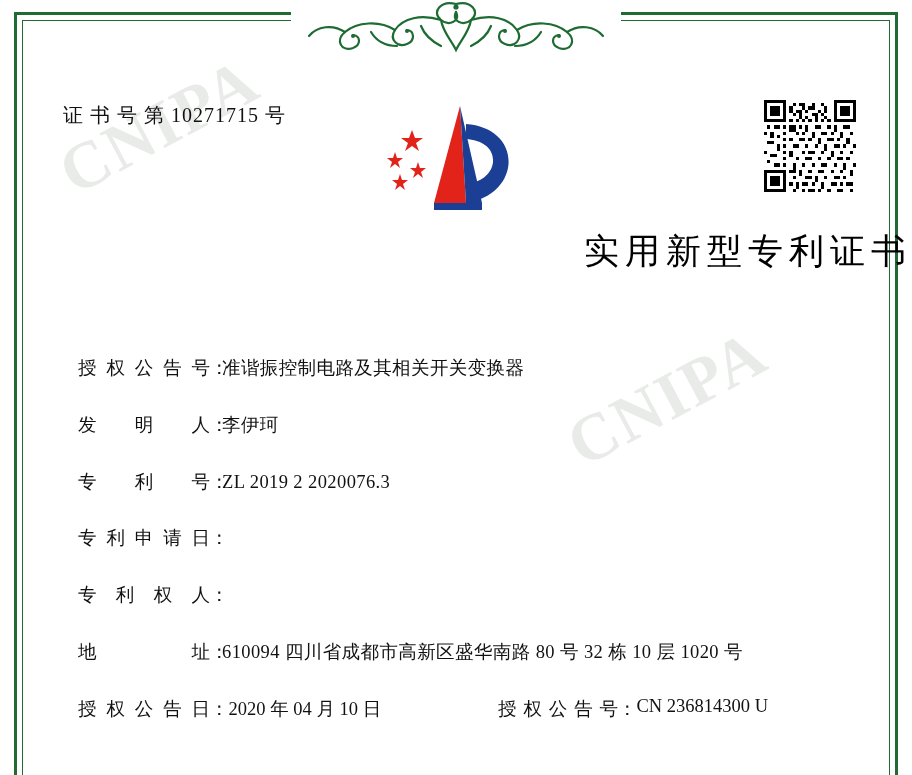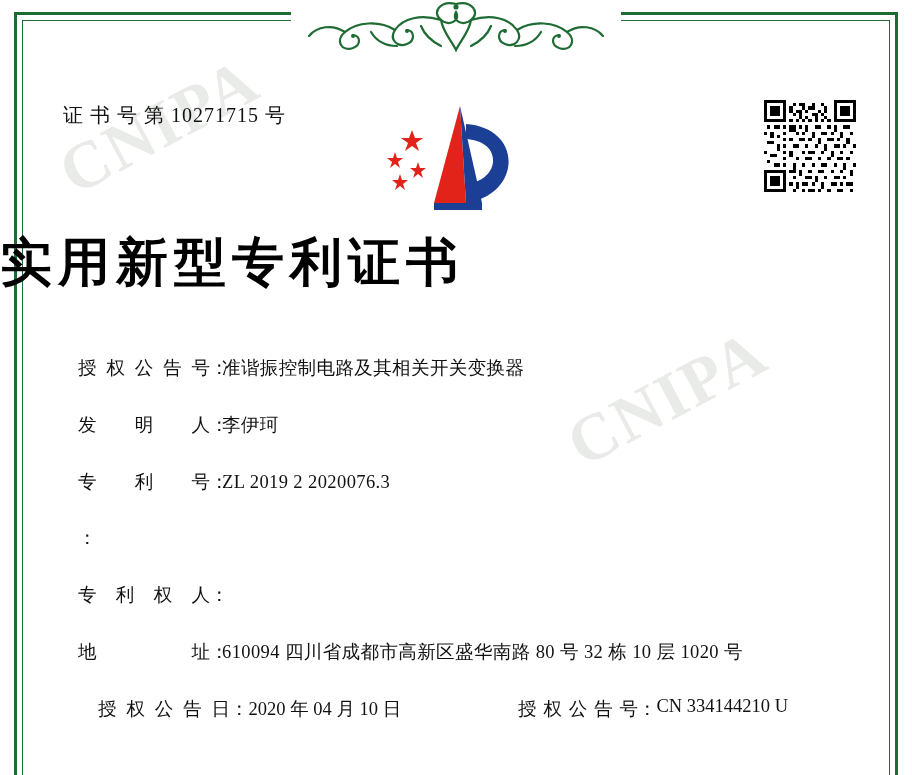--- a/index.html
+++ b/index.html
@@ -118,23 +118,23 @@
     width: 92px;
     height: 92px;
   }
 
   
   .title {
     position: absolute;
     left: 0;
     right: 0;
     top: 228px;
-    text-align: left;
-    font-size: 52px;
-    font-weight: bold;
+    text-align: right;
+    font-size: 35px;
+    font-weight: normal;
     letter-spacing: 6px;
     color: #000000;
     font-family: "Liberation Serif", serif;
   }
 
   
   .fields {
     position: absolute;
     left: 78px;
     top: 355px;
@@ -180,21 +180,20 @@
     display: flex;
     flex: 1 1 auto;
     padding-left: 20px;
   }
   .col-left .label, .col-right .label {
     width: 132px;
     flex: 0 0 132px;
     text-align: justify;
     text-align-last: justify;
     white-space: nowrap;
-    margin-left: 20px;
   }
   .col-right .label {
     width: 120px;
     flex: 0 0 120px;
   }
 </style>
 </head>
 <body>
 
 <div class="page">
@@ -418,20 +417,21 @@
         <span class="value">李伊珂</span>
       </div>
 
       <div class="row">
         <span class="label">专利号</span>
         <span class="colon">：</span>
         <span class="value">ZL 2019 2 2020076.3</span>
       </div>
 
       <div class="row">
+        <span class="label">专利申请日</span>
         <span class="colon">：</span>
       </div>
 
       <div class="row">
         <span class="label">专利权人</span>
         <span class="colon">：</span>
       </div>
 
       <div class="row">
         <span class="label">地址</span>
@@ -441,19 +441,19 @@
 
       <div class="row-double">
         <div class="col-left">
           <span class="label">授权公告日</span>
           <span class="colon">：</span>
           <span class="value">2020 年 04 月 10 日</span>
         </div>
         <div class="col-right">
           <span class="label">授权公告号</span>
           <span class="colon">：</span>
-          <span class="value">CN 334144210 U</span>
+          <span class="value">CN 236814300 U</span>
         </div>
       </div>
 
     </div>
   </div>
 </div>
 
 </body></html>

